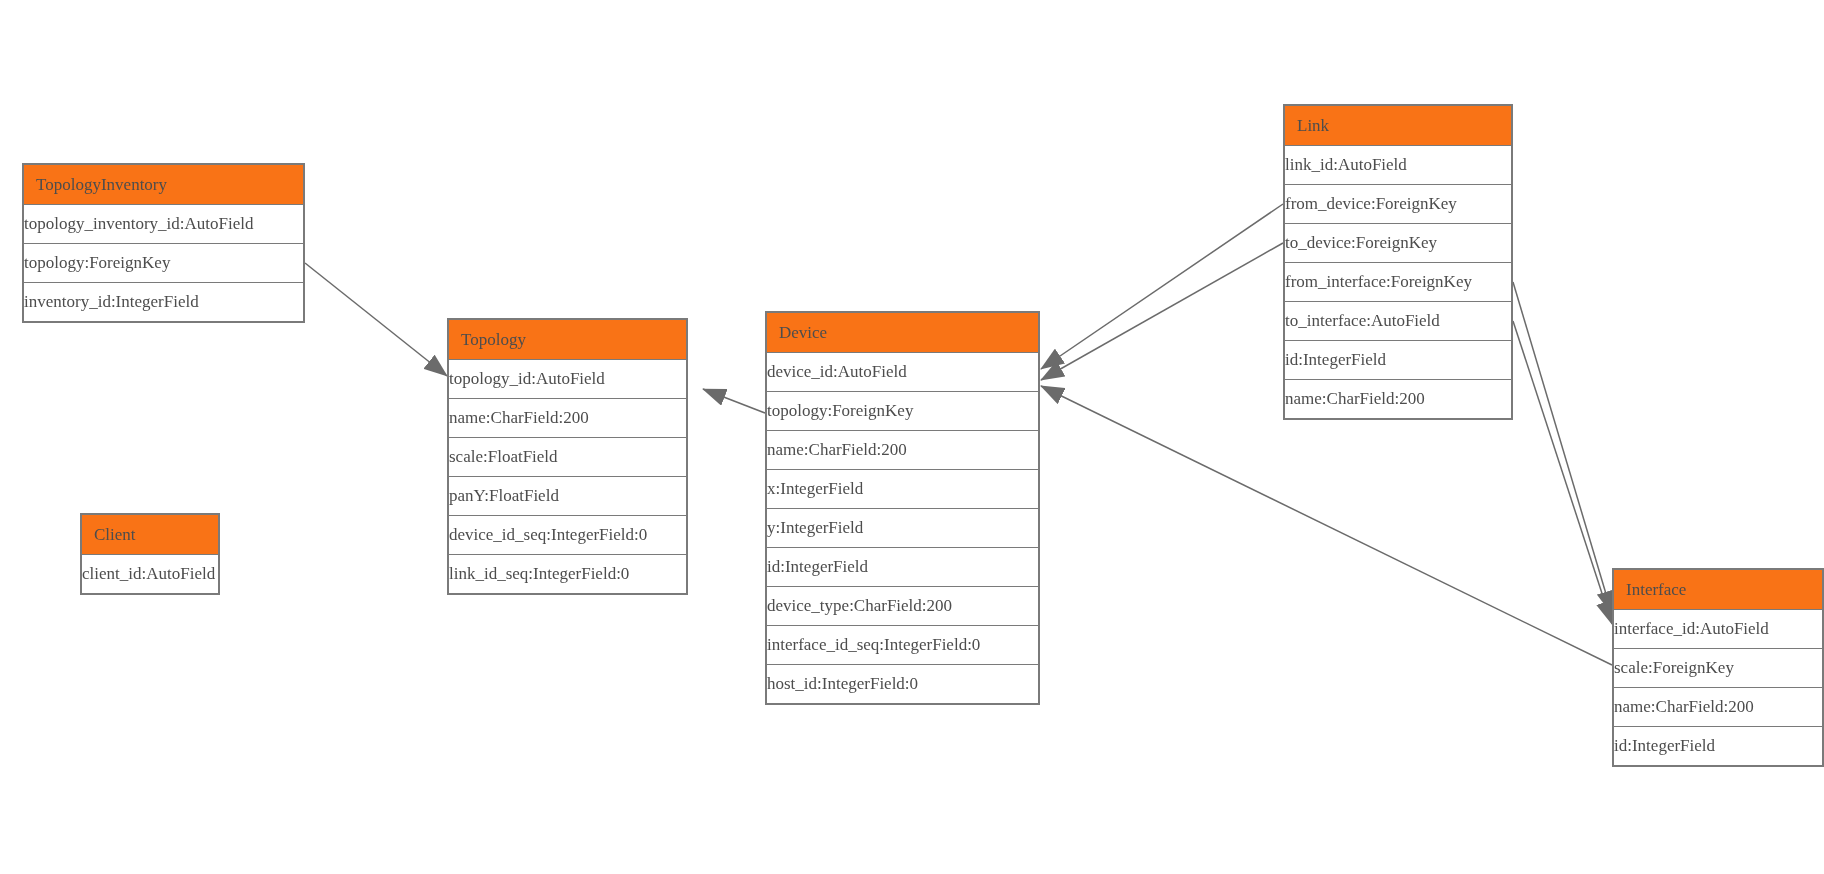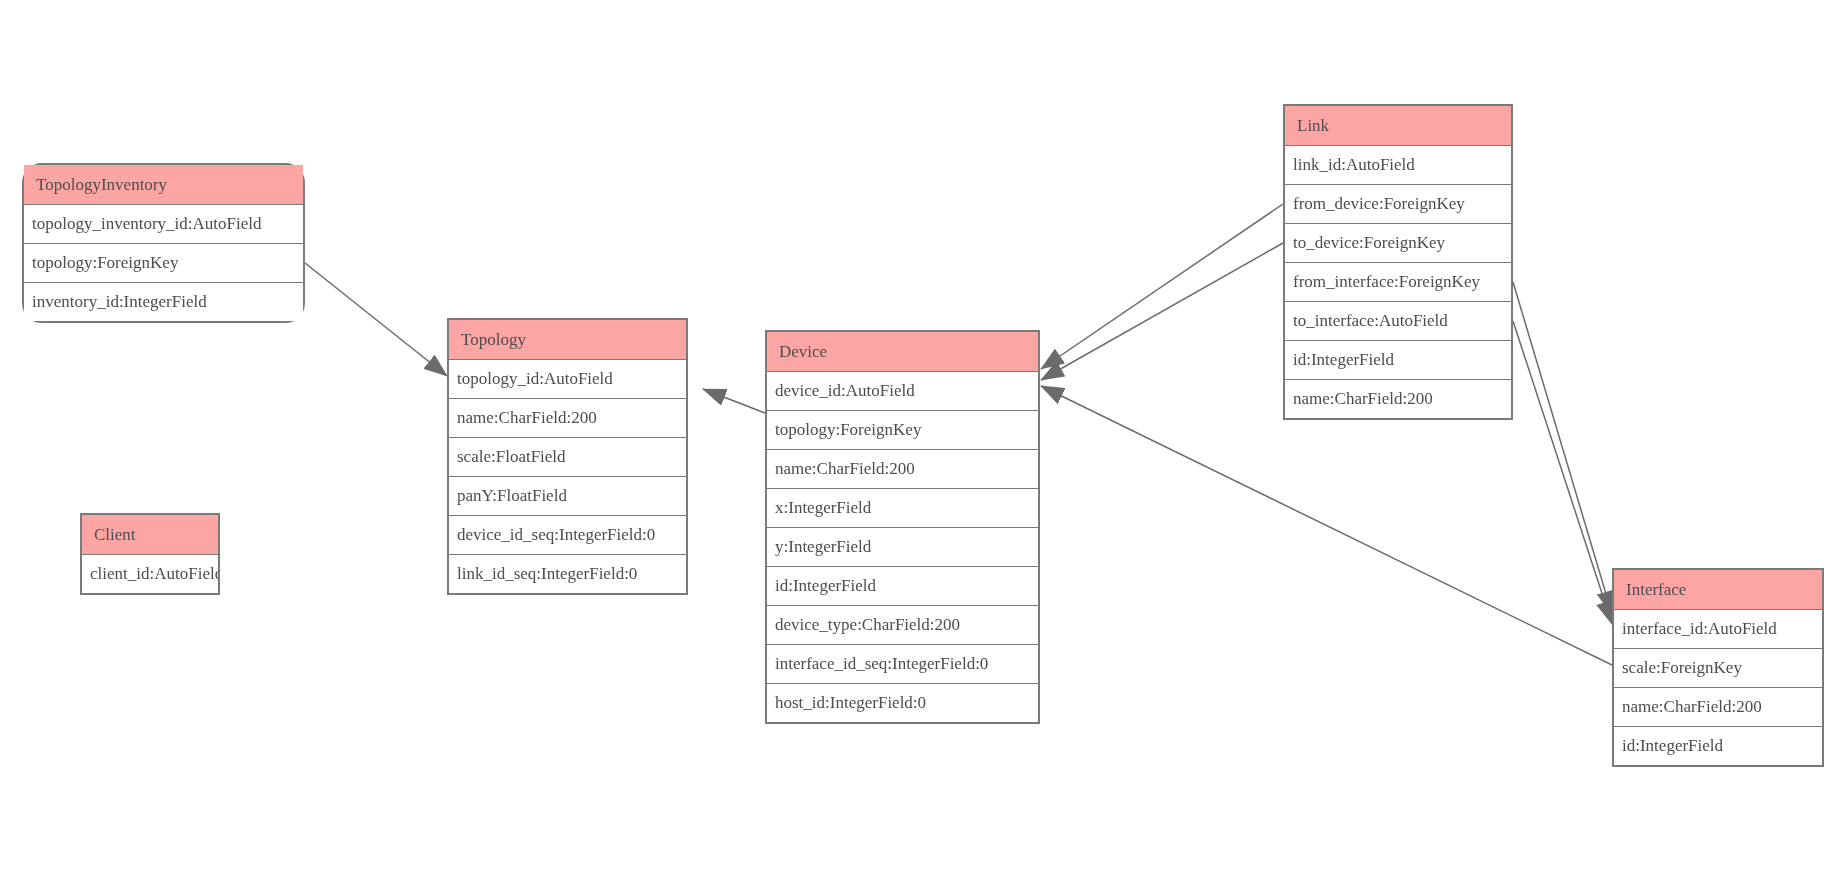--- a/index.html
+++ b/index.html
@@ -14,29 +14,29 @@
   svg.wires{position:absolute;left:0;top:0;z-index:0;}
   .entity{
     position:absolute;
     background:#ffffff;
     border:2px solid #7a7a7a;
     box-sizing:border-box;
     font-size:17px;
     z-index:1;
   }
   .entity .hdr{
-    background:#fca5a5;
+    background:#f97316;
     height:39px;line-height:39px;
     padding:0 12px;
     border-bottom:1px solid #7a7a7a;
     white-space:nowrap;overflow:hidden;
   }
   .entity .row{
     height:38px;line-height:38px;
-    padding:0 8px;
+    padding:0 0;
     border-bottom:1px solid #7a7a7a;
     white-space:nowrap;overflow:hidden;
     background:#ffffff;
   }
   .entity .row:last-child{border-bottom:none;}
 </style>
 </head>
 <body>
 
 <div class="canvas">
@@ -49,21 +49,21 @@
     </defs>
     <line x1="305" y1="263" x2="447" y2="376" stroke="#6b6b6b" stroke-width="1.5" marker-end="url(#arrow)"></line>
     <line x1="765" y1="413" x2="703" y2="389" stroke="#6b6b6b" stroke-width="1.5" marker-end="url(#arrow)"></line>
     <line x1="1283" y1="204" x2="1041" y2="369" stroke="#6b6b6b" stroke-width="1.5" marker-end="url(#arrow)"></line>
     <line x1="1283" y1="243" x2="1041" y2="380" stroke="#6b6b6b" stroke-width="1.5" marker-end="url(#arrow)"></line>
     <line x1="1612" y1="665" x2="1041" y2="386" stroke="#6b6b6b" stroke-width="1.5" marker-end="url(#arrow)"></line>
     <line x1="1513" y1="282" x2="1612" y2="614" stroke="#6b6b6b" stroke-width="1.5" marker-end="url(#arrow)"></line>
     <line x1="1513" y1="321" x2="1612" y2="624" stroke="#6b6b6b" stroke-width="1.5" marker-end="url(#arrow)"></line>
   </svg>
 
-  <div class="entity" style="left:22px;top:163px;width:283px;border-radius:20px;">
+  <div class="entity" style="left:22px;top:163px;width:283px;">
     <div class="hdr">TopologyInventory</div>
     <div class="row">topology_inventory_id:AutoField</div>
     <div class="row">topology:ForeignKey</div>
     <div class="row">inventory_id:IntegerField</div>
   </div>
 
   <div class="entity" style="left:447px;top:318px;width:241px;">
     <div class="hdr">Topology</div>
     <div class="row">topology_id:AutoField</div>
     <div class="row">name:CharField:200</div>
@@ -71,21 +71,21 @@
     <div class="row">panY:FloatField</div>
     <div class="row">device_id_seq:IntegerField:0</div>
     <div class="row">link_id_seq:IntegerField:0</div>
   </div>
 
   <div class="entity" style="left:80px;top:513px;width:140px;">
     <div class="hdr">Client</div>
     <div class="row">client_id:AutoField</div>
   </div>
 
-  <div class="entity" style="left:765px;top:330px;width:275px;">
+  <div class="entity" style="left:765px;top:311px;width:275px;">
     <div class="hdr">Device</div>
     <div class="row">device_id:AutoField</div>
     <div class="row">topology:ForeignKey</div>
     <div class="row">name:CharField:200</div>
     <div class="row">x:IntegerField</div>
     <div class="row">y:IntegerField</div>
     <div class="row">id:IntegerField</div>
     <div class="row">device_type:CharField:200</div>
     <div class="row">interface_id_seq:IntegerField:0</div>
     <div class="row">host_id:IntegerField:0</div>

